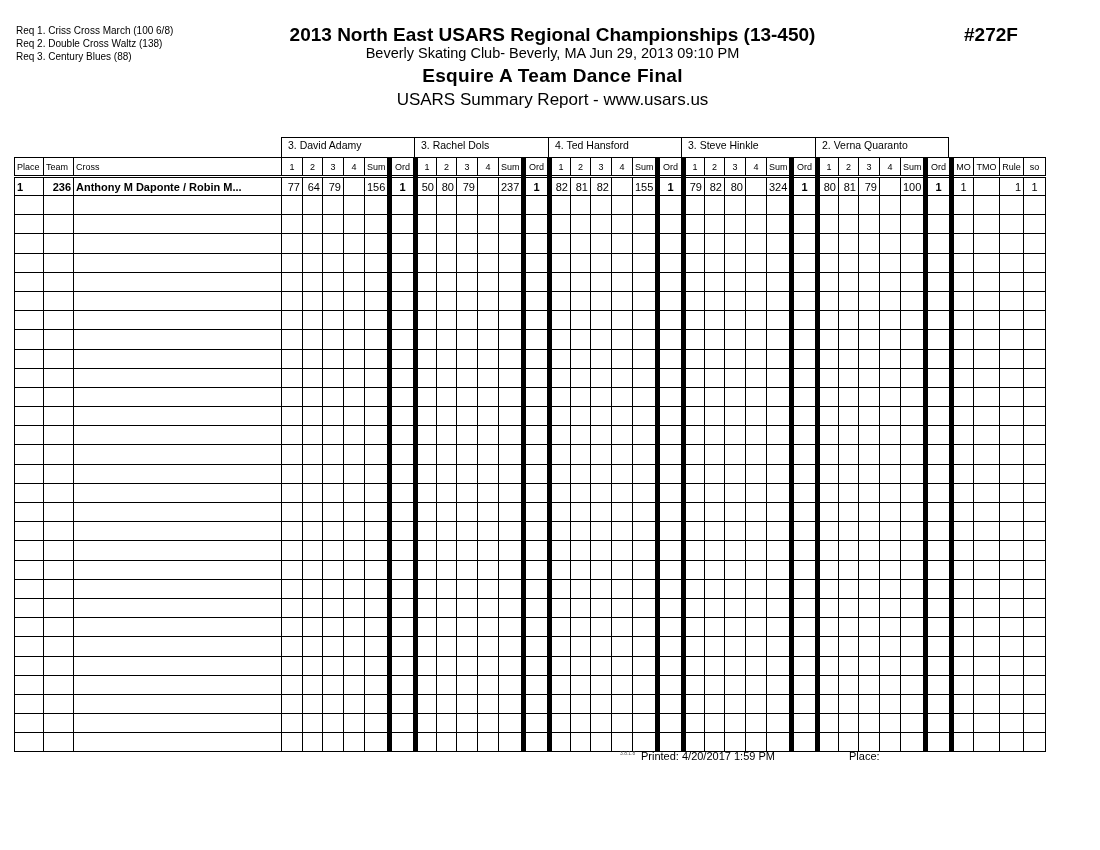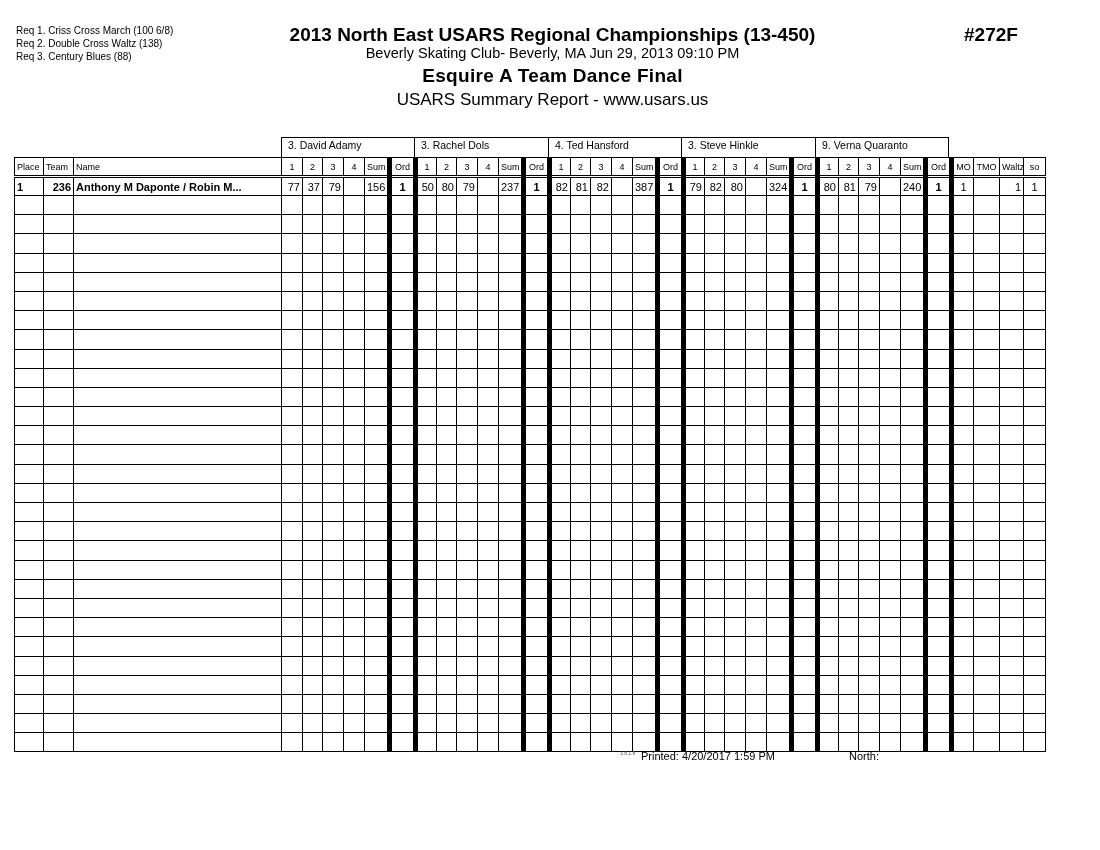--- a/index.html
+++ b/index.html
@@ -41,21 +41,21 @@
 <div class="title t1">2013 North East USARS Regional Championships (13-450)</div>
 <div class="title t2">Beverly Skating Club- Beverly, MA  Jun 29, 2013  09:10 PM</div>
 <div class="title t3">Esquire A Team Dance Final</div>
 <div class="title t4">USARS Summary Report - www.usars.us</div>
 <div class="eventno">#272F</div>
 
 <div class="judgehdr" style="left:281px;width:134px;">3.  David Adamy</div>
 <div class="judgehdr" style="left:414px;width:135px;">3.  Rachel Dols</div>
 <div class="judgehdr" style="left:548px;width:134px;">4.  Ted Hansford</div>
 <div class="judgehdr" style="left:681px;width:135px;">3.  Steve Hinkle</div>
-<div class="judgehdr" style="left:815px;width:134px;">9.  Verna Quaranto</div>
+<div class="judgehdr" style="left:815px;width:134px;">2.  Verna Quaranto</div>
 
 <table class="grid" id="grid" style="width: 1031px;">
   <colgroup id="cg">
       <col style="width: 29px;">
       <col style="width: 30px;">
       <col style="width: 208px;">
       <col style="width: 21px;">
       <col style="width: 20px;">
       <col style="width: 21px;">
       <col style="width: 21px;">
@@ -87,21 +87,21 @@
       <col style="width: 26px;">
       <col style="width: 22px;">
       <col style="width: 26px;">
       <col style="width: 24px;">
       <col style="width: 22px;">
     </colgroup>
   <tbody id="gbody">
       <tr class="hdr">
         <td>Place</td>
         <td>Team</td>
-        <td>Name</td>
+        <td>Cross</td>
         <td class="c">1</td>
         <td class="c">2</td>
         <td class="c">3</td>
         <td class="c">4</td>
         <td class="c">Sum</td>
         <td class="c thickL thickR">Ord</td>
         <td class="c">1</td>
         <td class="c">2</td>
         <td class="c">3</td>
         <td class="c">4</td>
@@ -120,56 +120,56 @@
         <td class="c">Sum</td>
         <td class="c thickL thickR">Ord</td>
         <td class="c">1</td>
         <td class="c">2</td>
         <td class="c">3</td>
         <td class="c">4</td>
         <td class="c">Sum</td>
         <td class="c thickL thickR">Ord</td>
         <td class="c">MO</td>
         <td class="c">TMO</td>
-        <td class="c">Waltz</td>
+        <td class="c">Rule</td>
         <td class="c">so</td>
       </tr>
       <tr class="first">
         <td class="bold">1</td>
         <td class="num bold">236</td>
         <td class="name">Anthony M Daponte / Robin M...</td>
         <td class="num">77</td>
-        <td class="num">37</td>
+        <td class="num">64</td>
         <td class="num">79</td>
         <td class="num"></td>
         <td class="num">156</td>
         <td class="ctr bold thickL thickR">1</td>
         <td class="num">50</td>
         <td class="num">80</td>
         <td class="num">79</td>
         <td class="num"></td>
         <td class="num">237</td>
         <td class="ctr bold thickL thickR">1</td>
         <td class="num">82</td>
         <td class="num">81</td>
         <td class="num">82</td>
         <td class="num"></td>
-        <td class="num">387</td>
+        <td class="num">155</td>
         <td class="ctr bold thickL thickR">1</td>
         <td class="num">79</td>
         <td class="num">82</td>
         <td class="num">80</td>
         <td class="num"></td>
         <td class="num">324</td>
         <td class="ctr bold thickL thickR">1</td>
         <td class="num">80</td>
         <td class="num">81</td>
         <td class="num">79</td>
         <td class="num"></td>
-        <td class="num">240</td>
+        <td class="num">100</td>
         <td class="ctr bold thickL thickR">1</td>
         <td class="ctr">1</td>
         <td class="ctr"></td>
         <td class="num">1</td>
         <td class="ctr">1</td>
       </tr>
       <tr>
         <td style="height: 19.2px;"></td>
         <td style="height: 19.2px;"></td>
         <td style="height: 19.2px;"></td>
@@ -1298,13 +1298,13 @@
         <td style="height: 19.2px;"></td>
         <td style="height: 19.2px;"></td>
         <td style="height: 19.2px;"></td>
         <td style="height: 19.2px;"></td>
       </tr>
     </tbody>
 </table>
 
 <div class="ver">3.8.1.8</div>
 <div class="footer" style="left:641px;">Printed:  4/20/2017  1:59 PM</div>
-<div class="footer" style="left:849px;">North:</div>
+<div class="footer" style="left:849px;">Place:</div>
 
 </body></html>

